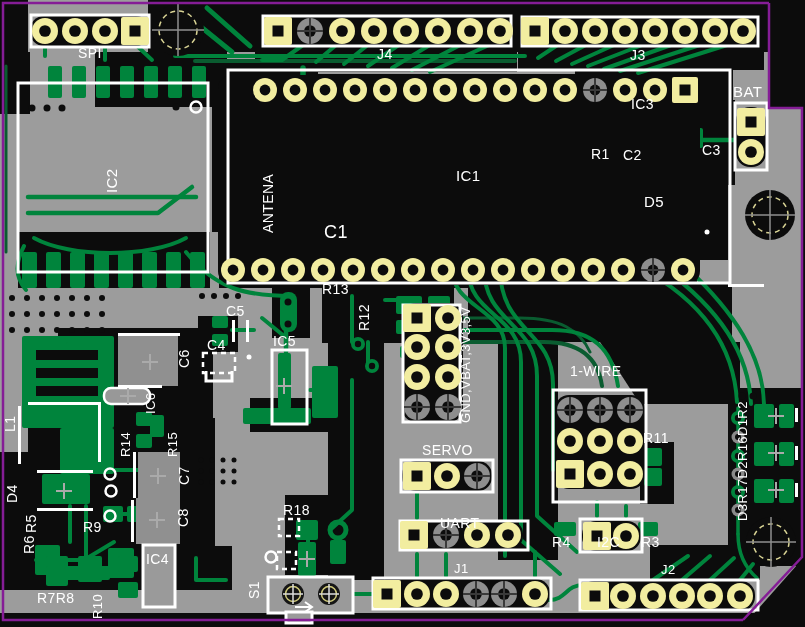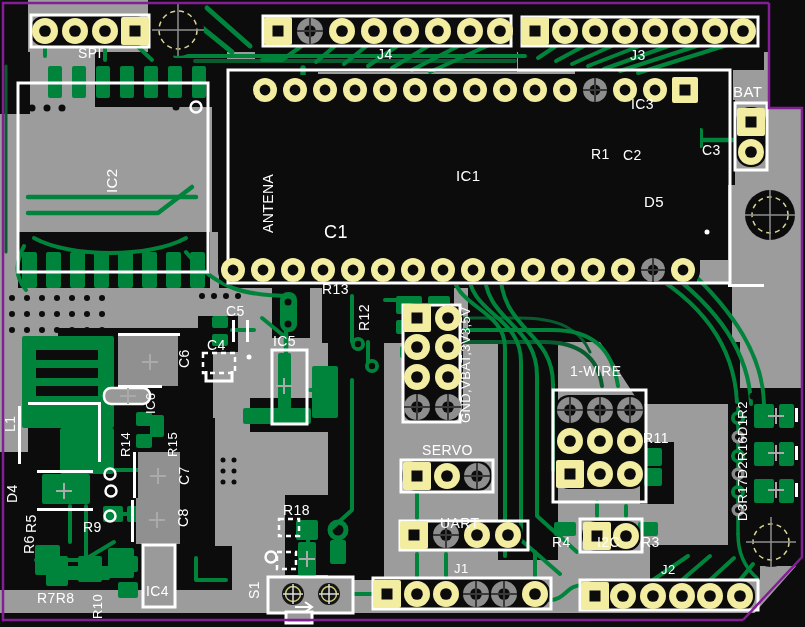--- a/index.html
+++ b/index.html
@@ -661,20 +661,20 @@
       <div class="lbl" style="left: 83px; top: 520px;">R9</div>
       <div class="lbl" style="left: 422px; top: 443px;">SERVO</div>
       <div class="lbl" style="left: 440px; top: 504px; margin-top: 12px;">UART</div>
       <div class="lbl" style="left: 570px; top: 364px;">1-WIRE</div>
       <div class="lbl" style="left: 643px; top: 431px;">R11</div>
       <div class="lbl" style="left: 597px; top: 505px; margin-top: 30px;">I2C</div>
       <div class="lbl" style="left: 552px; top: 535px;">R4</div>
       <div class="lbl" style="left: 641px; top: 535px;">R3</div>
       <div class="lbl" style="left: 283px; top: 503px;">R18</div>
       <div class="lbl v" style="left: 247px; top: 599px;">S1</div>
-      <div class="lbl" style="left: 146px; top: 584px;">IC4</div>
+      <div class="lbl" style="left: 146px; top: 552px;">IC4</div>
       <div class="lbl" style="left: 37px; top: 591px;">R7R8</div>
       <div class="lbl v" style="left: 91px; top: 619px; font-size: 13px;">R10</div>
       <div class="lbl" style="left: 454px; top: 562px; font-size: 13px;">J1</div>
       <div class="lbl" style="left: 661px; top: 563px; font-size: 13px;">J2</div>
       <div class="lbl v" style="left: 736px; top: 521px; font-size: 13px;">D3R17D2R16D1R2</div>
     </div>
 </div>
 
 </body></html>

